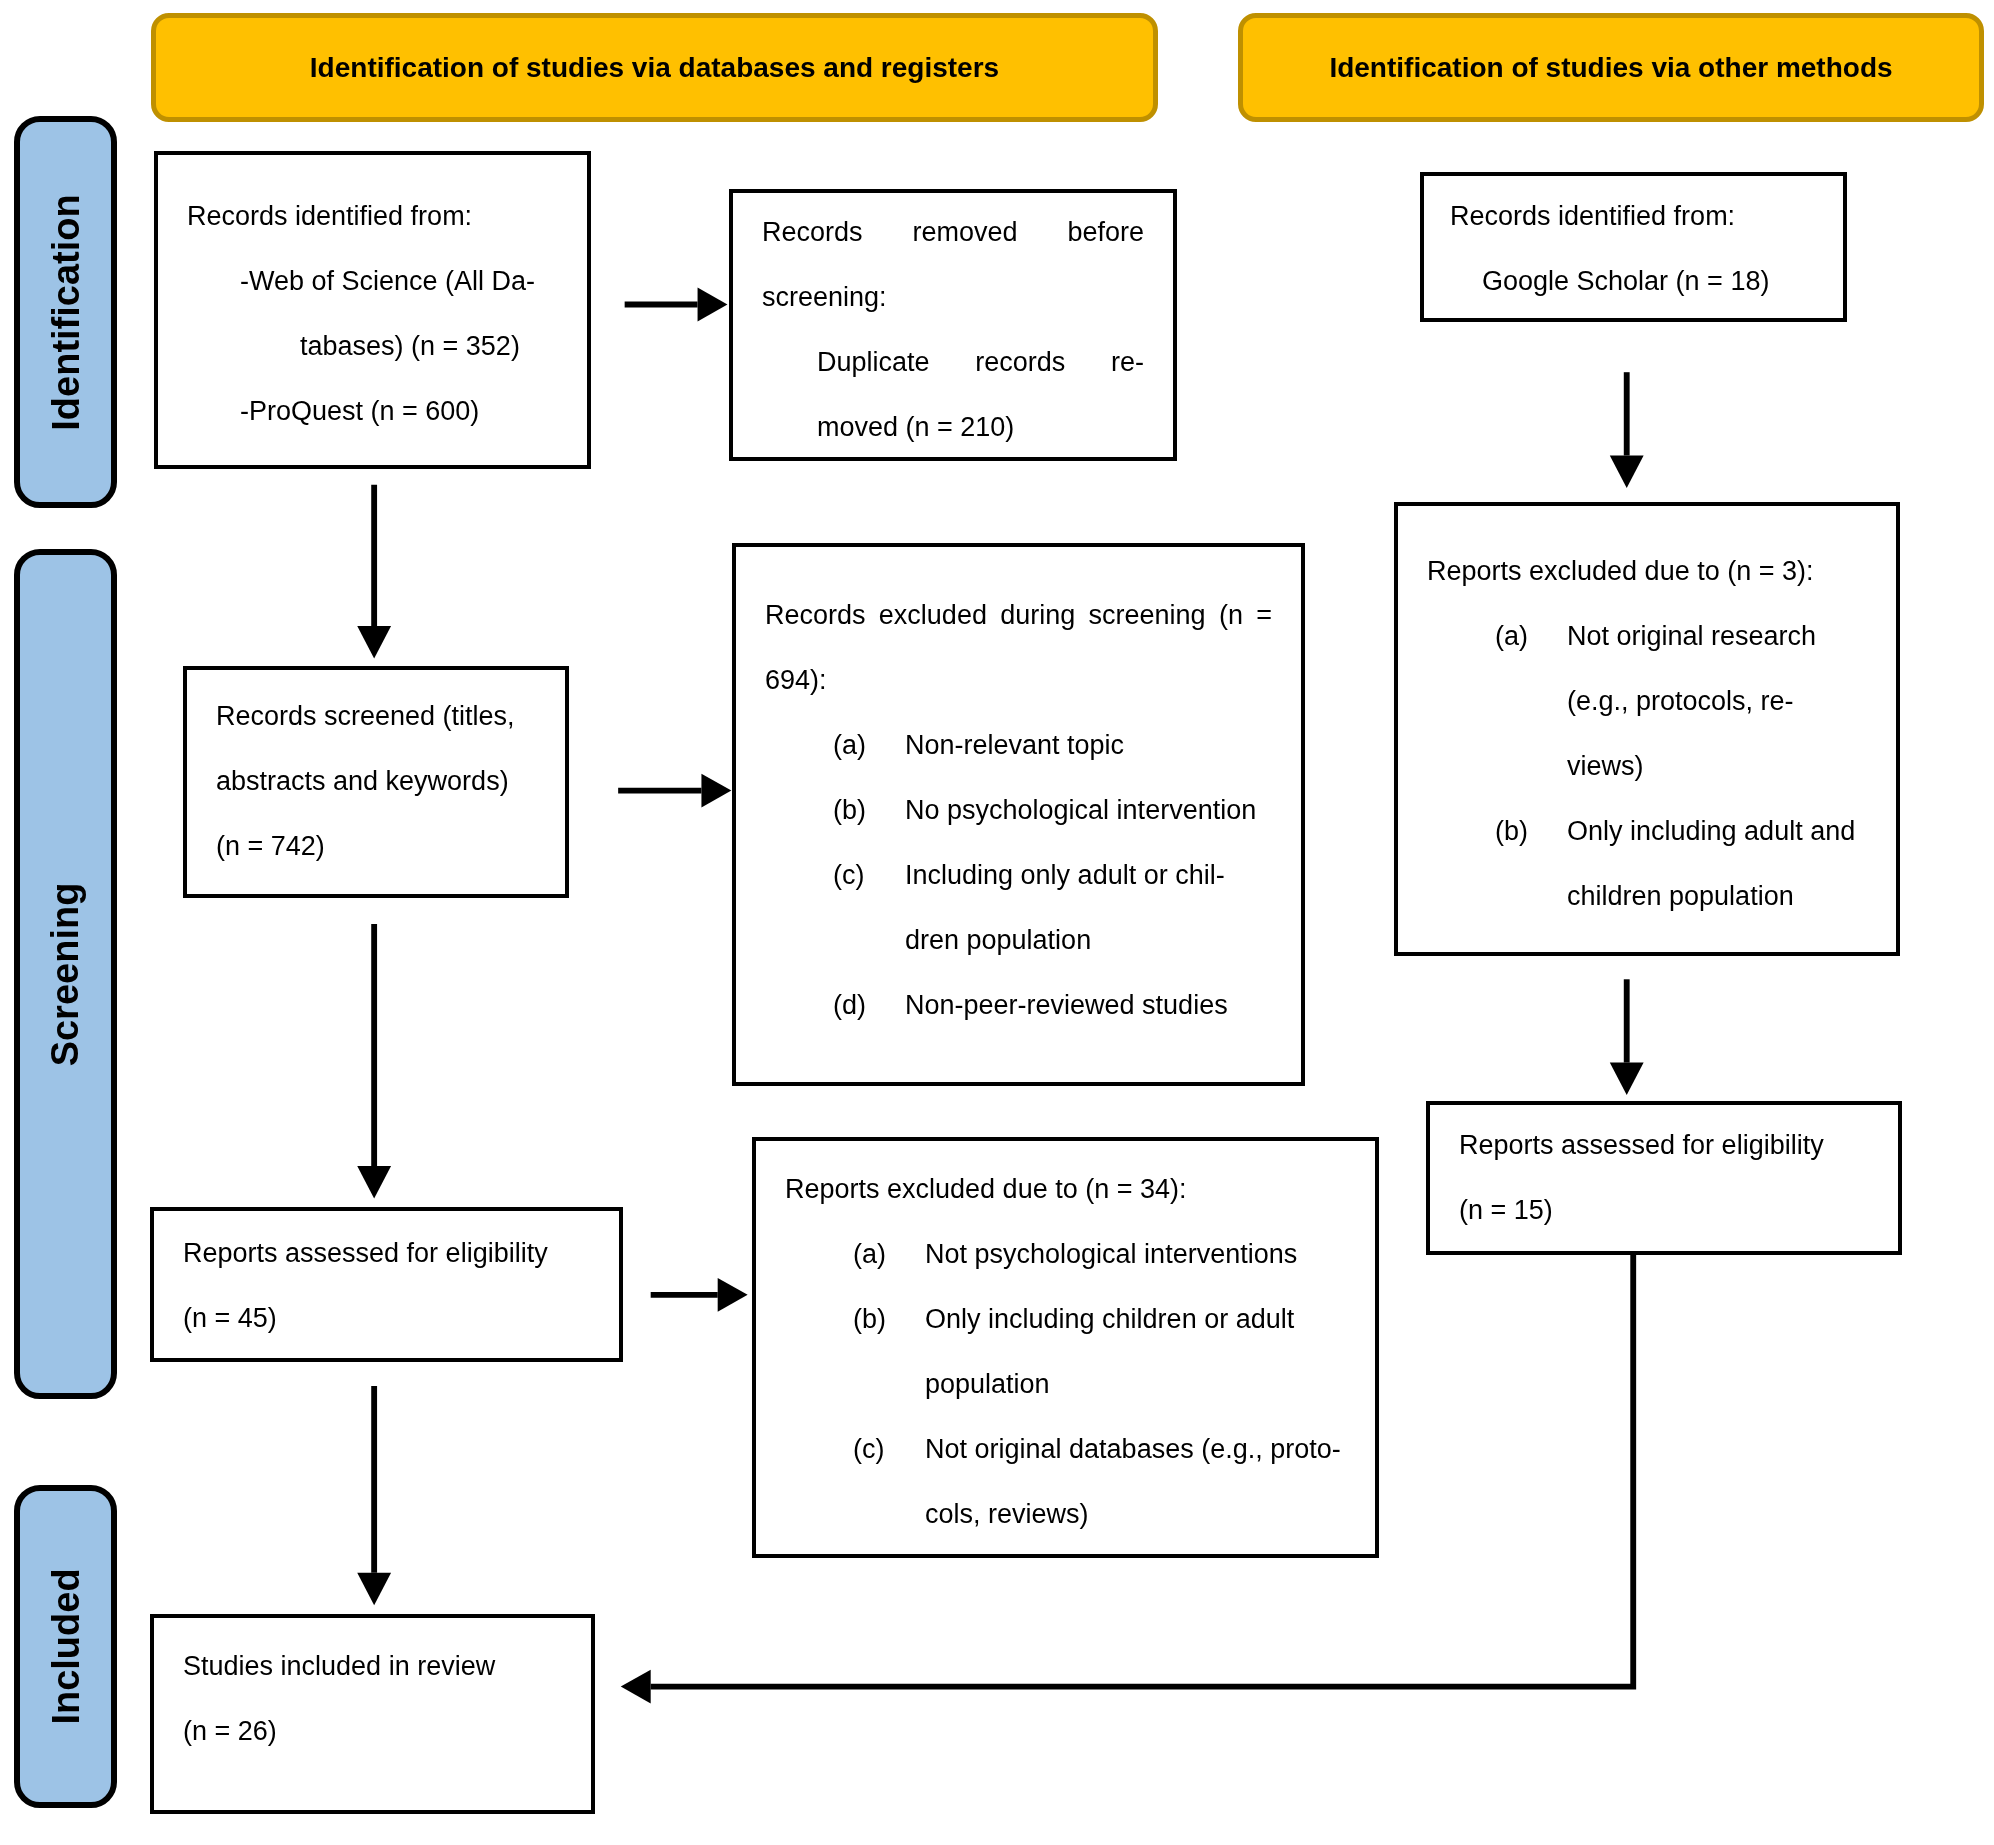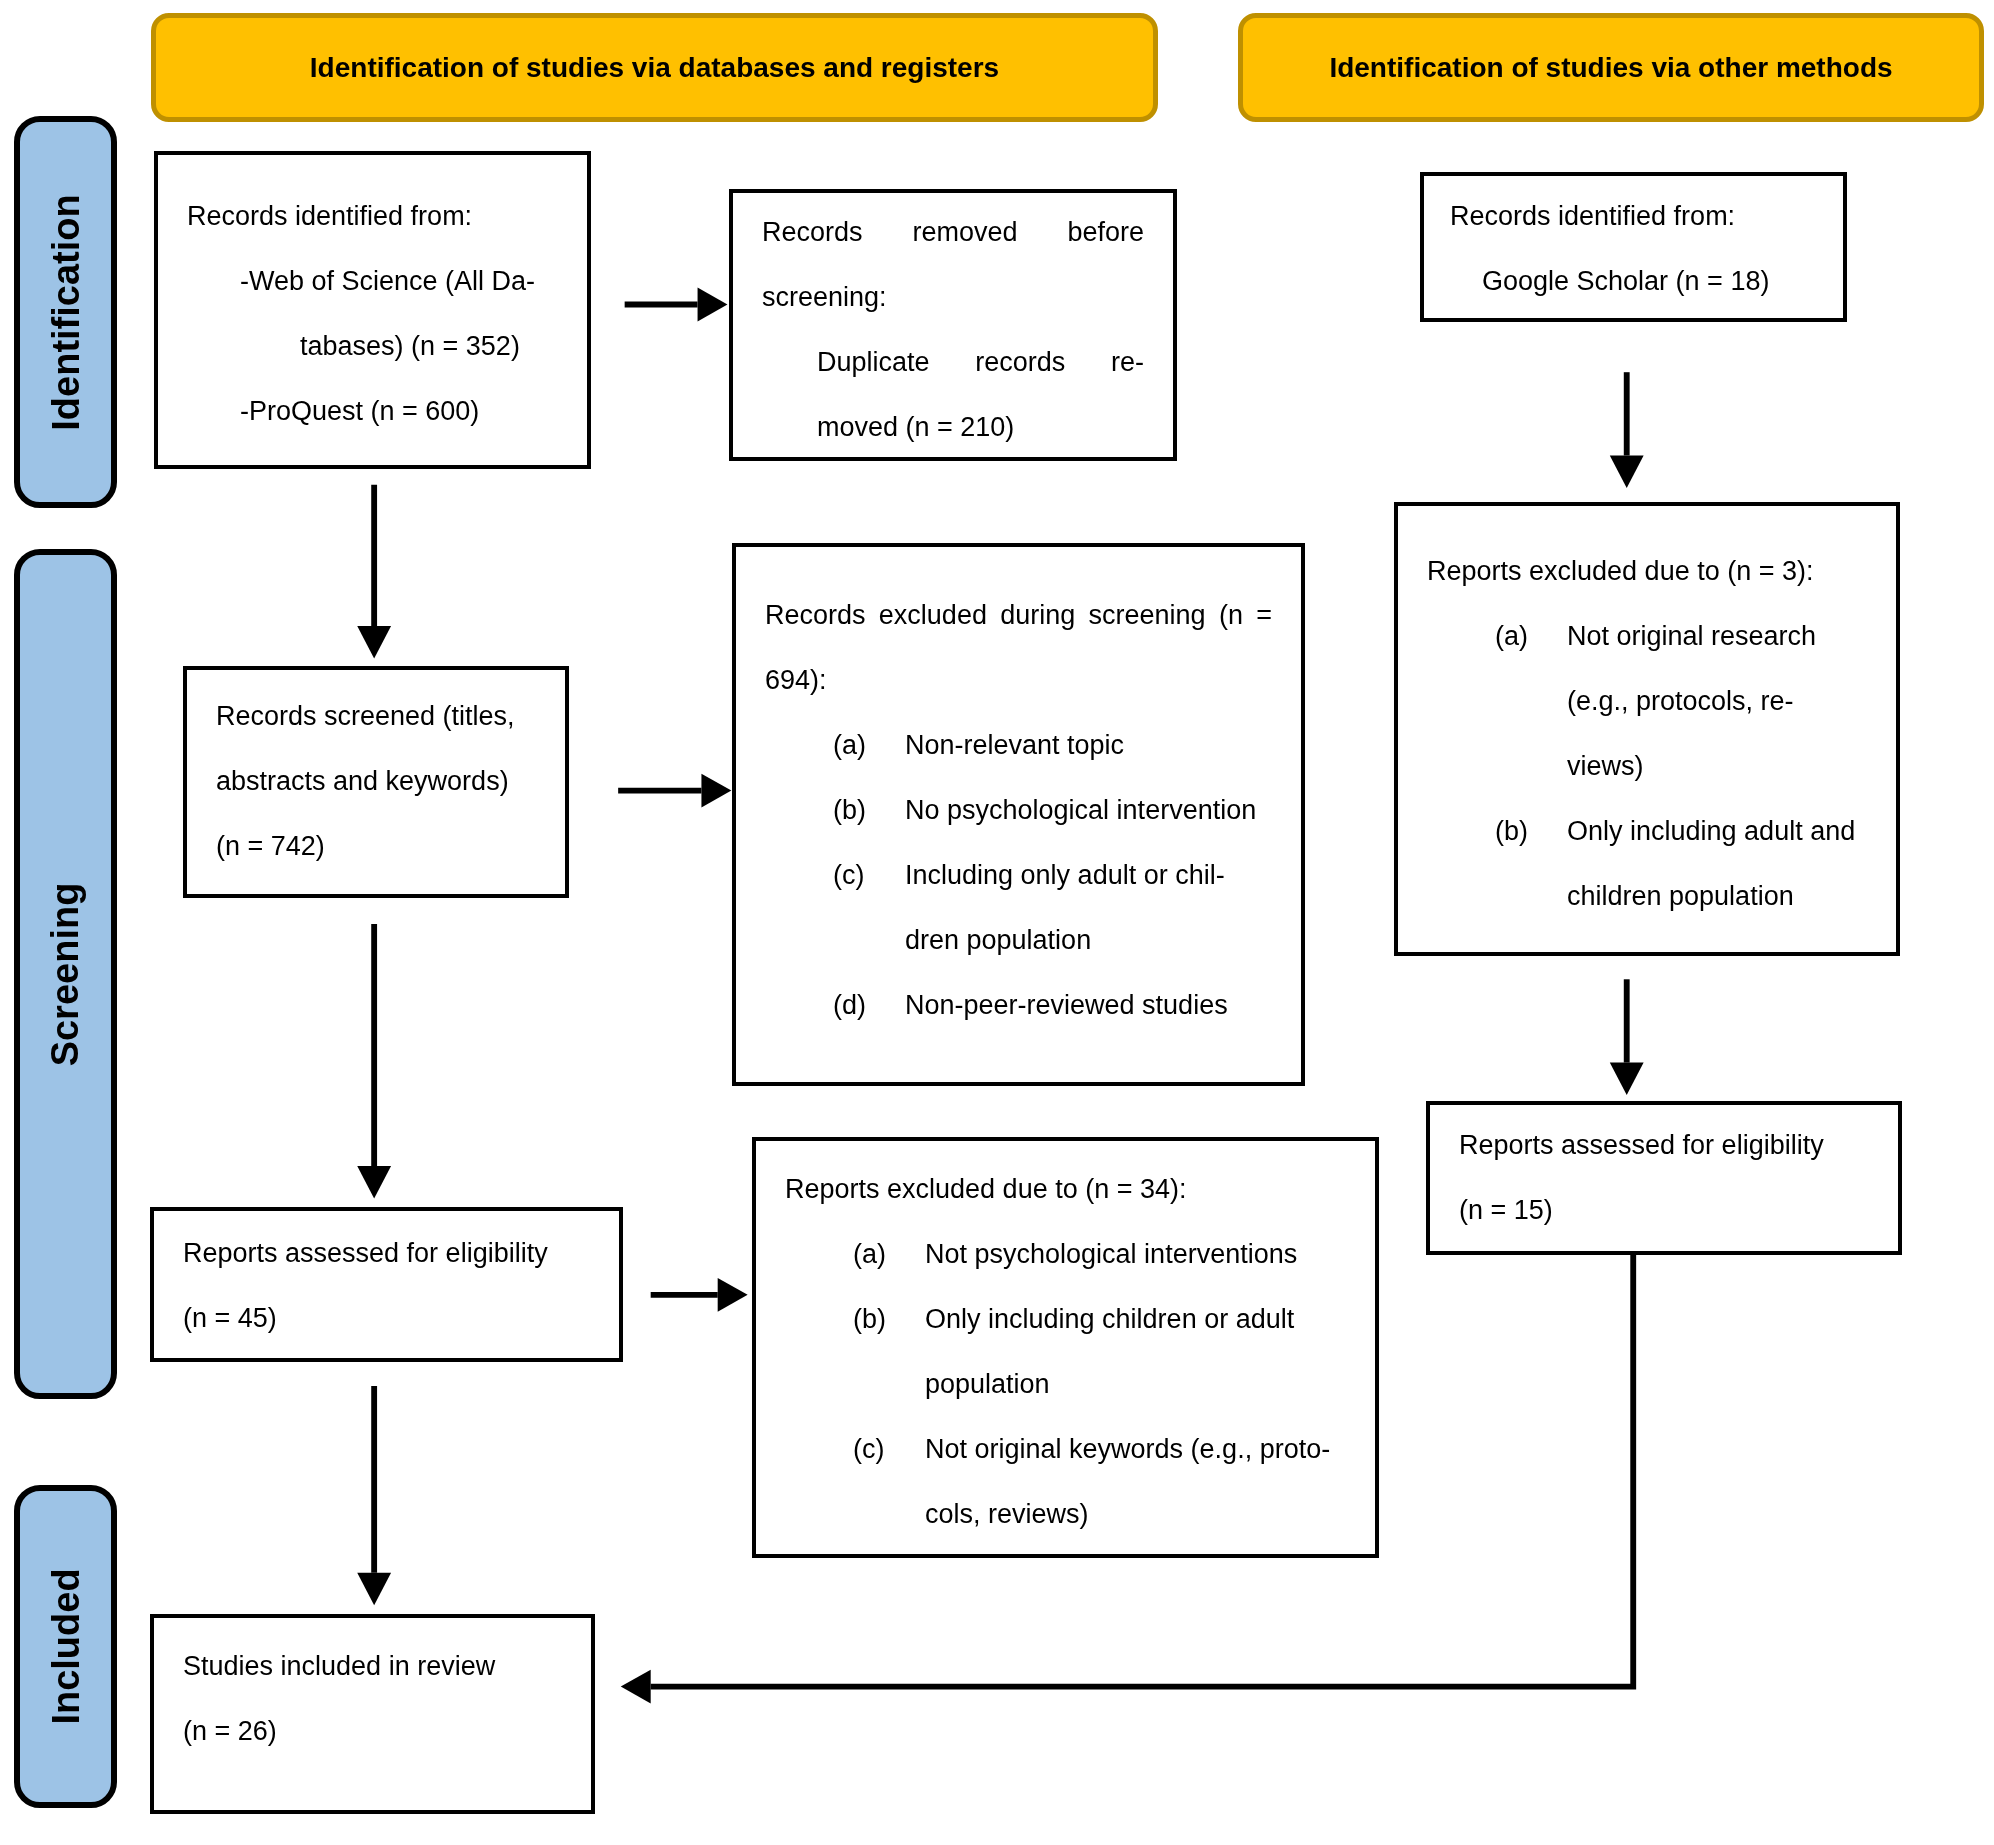--- a/index.html
+++ b/index.html
@@ -174,21 +174,21 @@
     <div class="item">
       <div class="marker ln">(b)</div>
       <div class="itext">
         <div class="ln">Only including children or adult</div>
         <div class="ln">population</div>
       </div>
     </div>
     <div class="item">
       <div class="marker ln">(c)</div>
       <div class="itext">
-        <div class="ln">Not original keywords (e.g., proto-</div>
+        <div class="ln">Not original databases (e.g., proto-</div>
         <div class="ln">cols, reviews)</div>
       </div>
     </div>
   </div>
 
   <div class="wbox b9">
     <div class="ln">Reports assessed for eligibility</div>
     <div class="ln">(n = 15)</div>
   </div>
 

